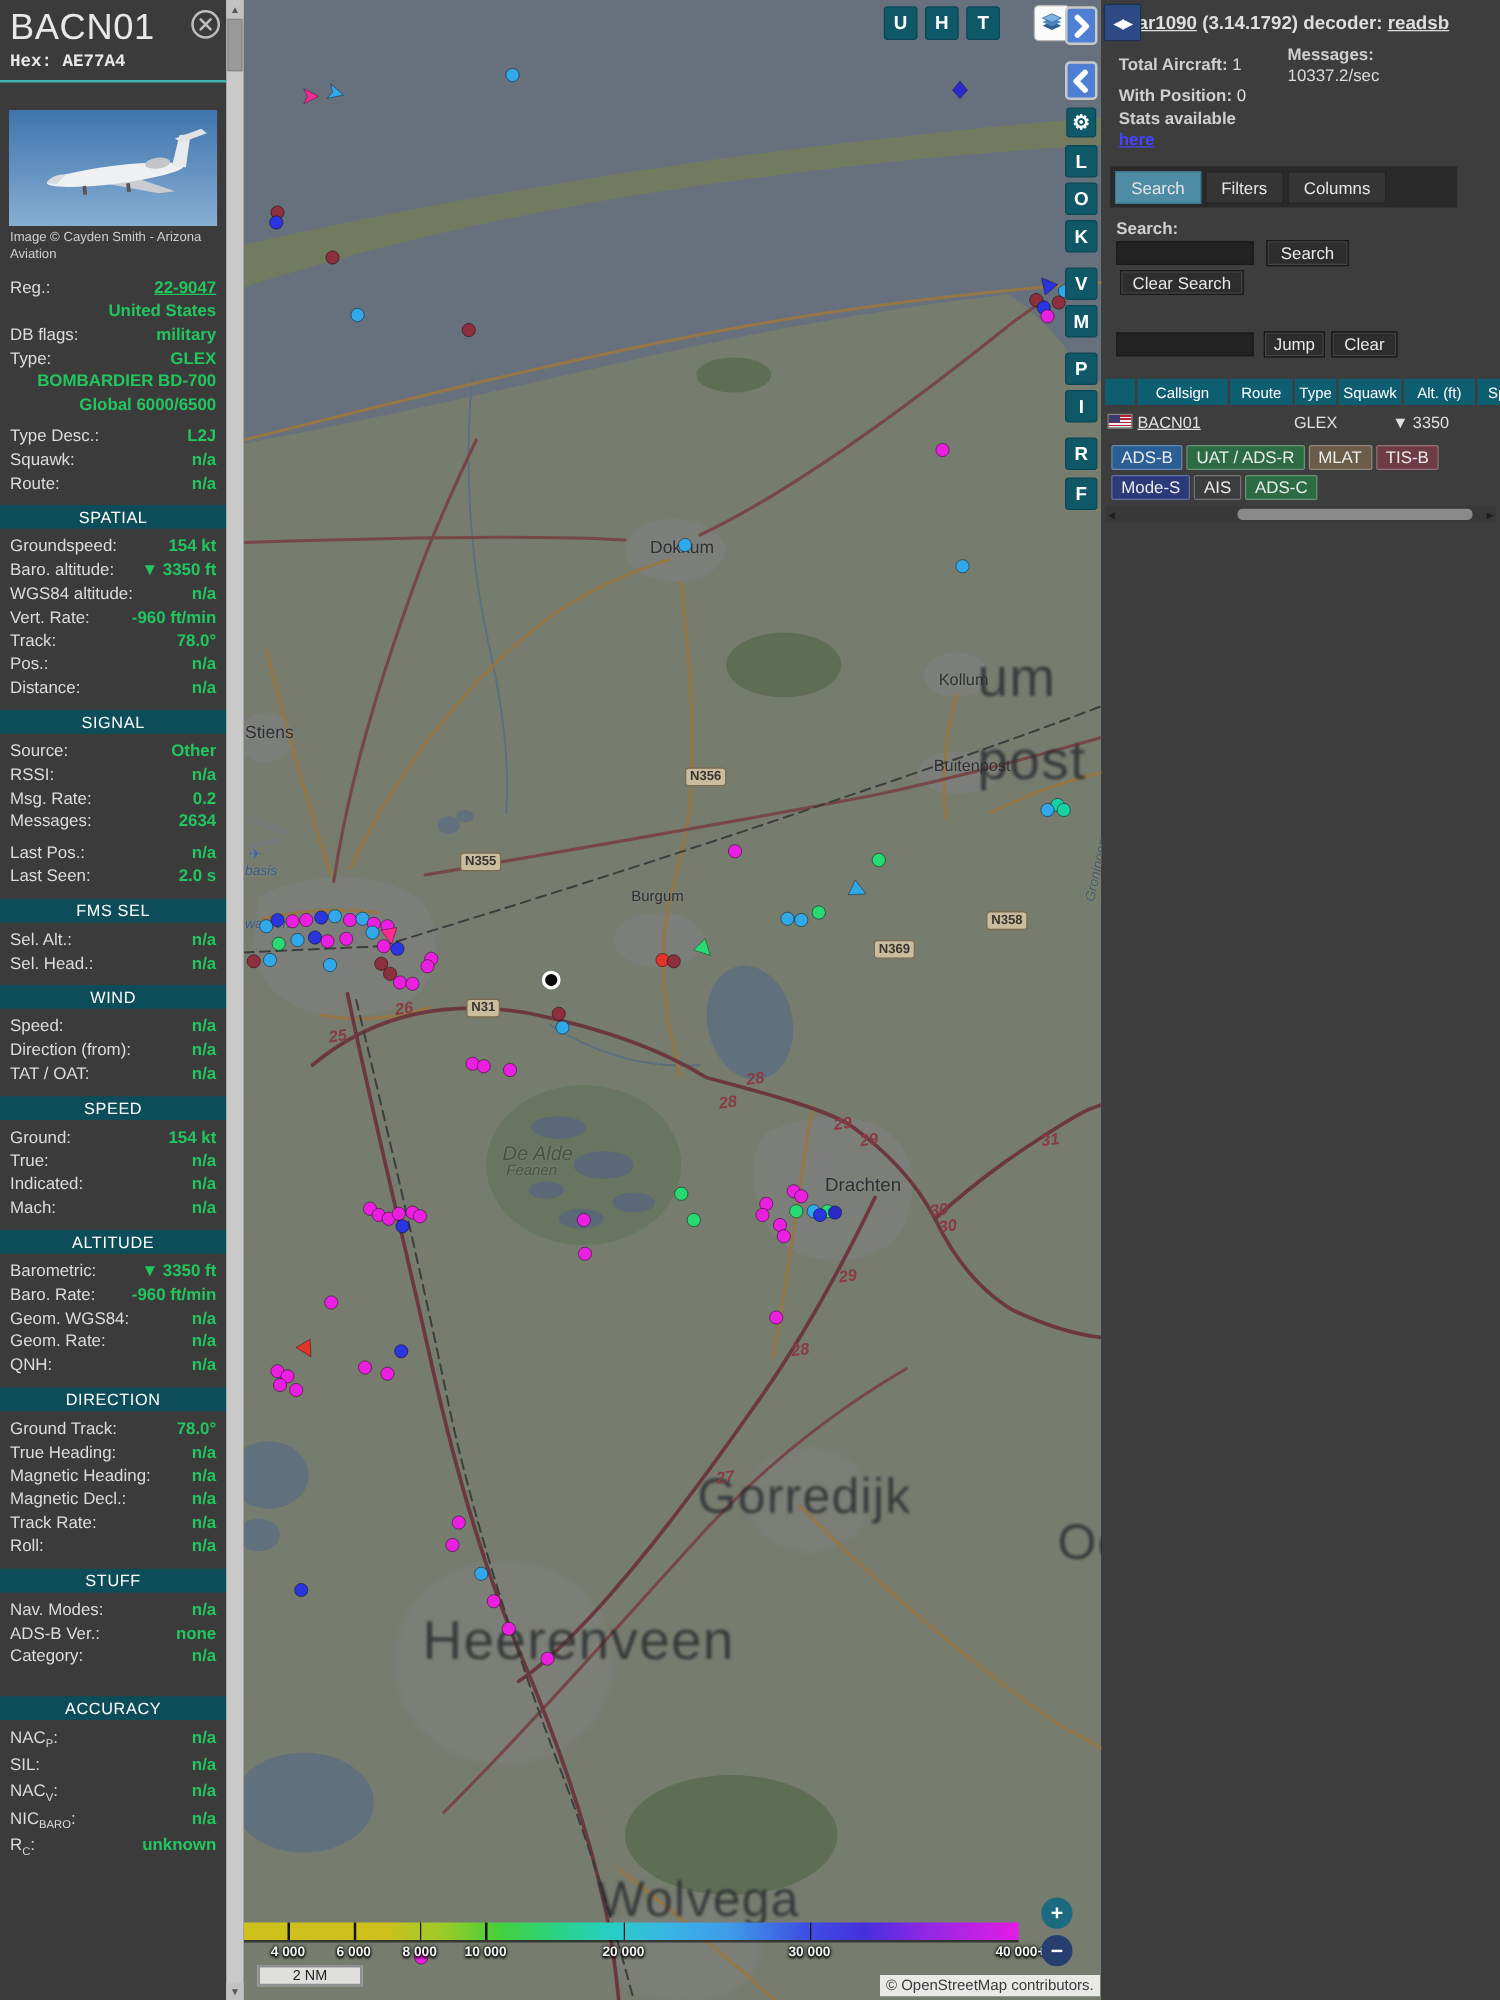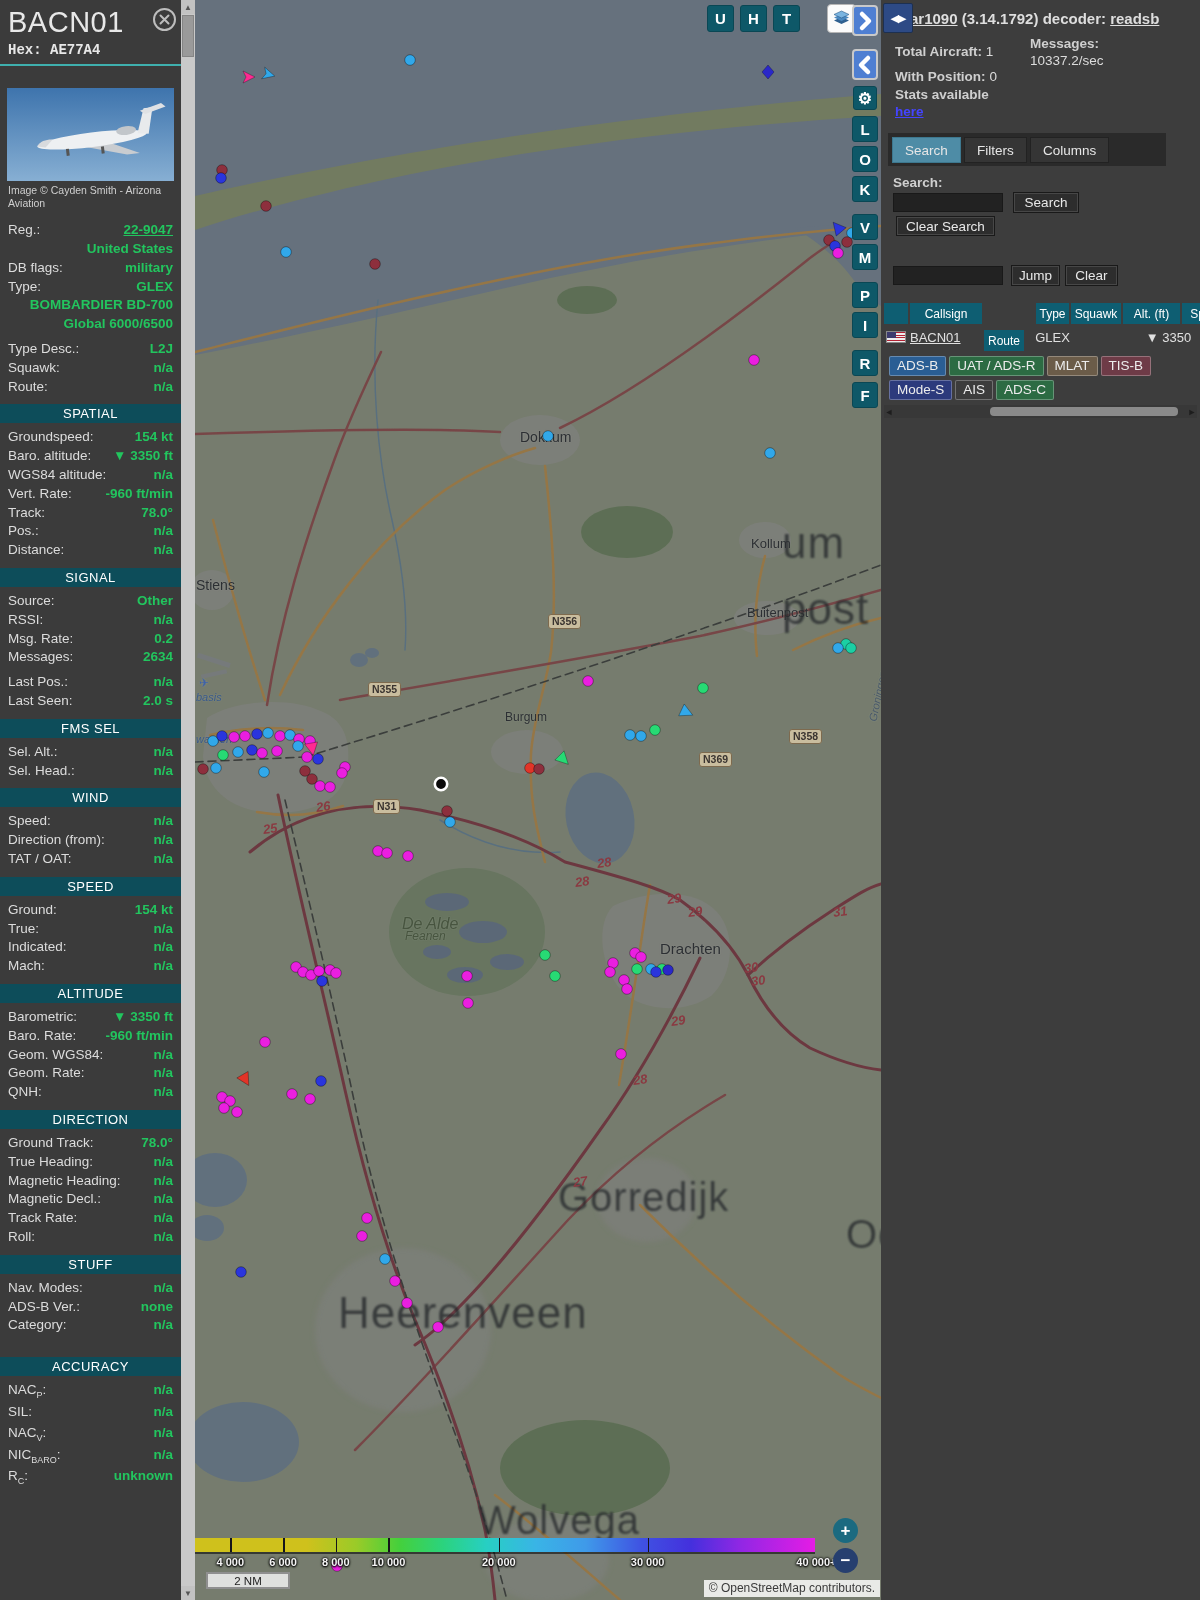--- a/index.html
+++ b/index.html
@@ -703,33 +703,33 @@
     <input class="rp-input" style="left: 12px; top: 193px; width: 110px;" value="">
     <div class="rp-btn" style="left:132px;top:192px;width:66px;height:21px">Search</div>
     <div class="rp-btn" style="left:15px;top:216px;width:99px;height:20px">Clear Search</div>
     <input class="rp-input" style="left: 12px; top: 266px; width: 110px;" value="">
     <div class="rp-btn" style="left:130px;top:265px;width:49px;height:21px">Jump</div>
     <div class="rp-btn" style="left:184px;top:265px;width:53px;height:21px">Clear</div>
 
     <div class="ac-table" id="ac-table">
         <div class="th" style="left: 0px; width: 24px;"></div>
         <div class="th" style="left: 26px; width: 72px;">Callsign</div>
-        <div class="th" style="left: 100px; width: 40px; margin-top: 27px;">Route</div>
+        <div class="th" style="left: 100px; width: 50px;">Route</div>
         <div class="th" style="left: 152px; width: 33px;">Type</div>
         <div class="th" style="left: 187px; width: 50px;">Squawk</div>
         <div class="th" style="left: 239px; width: 57px;">Alt. (ft)</div>
         <div class="th" style="left: 298px; width: 38px;">Spd</div>
         <div class="td" style="left: 0px; width: 24px;">
           <span class="us-flag"></span>
         </div>
         <div class="td cs" style="left: 26px; width: 72px;">BACN01</div>
         <div class="td" style="left: 100px; width: 50px;"></div>
         <div class="td" style="left: 152px; width: 33px;">GLEX</div>
         <div class="td" style="left: 187px; width: 50px;"></div>
-        <div class="td" style="left: 256px; width: 57px;">▼  3350</div>
+        <div class="td" style="left: 224px; width: 57px;">▼  3350</div>
         <div class="td" style="left: 298px; width: 38px;"></div>
       </div>
     <div class="filters" id="filters"><span class="filter-btn" style="background: rgb(42, 94, 148);">ADS-B</span><span class="filter-btn" style="background: rgb(44, 107, 67);">UAT / ADS-R</span><span class="filter-btn" style="background: rgb(107, 92, 73);">MLAT</span><span class="filter-btn" style="background: rgb(110, 59, 71);">TIS-B</span><span class="filter-btn" style="background: rgb(44, 58, 124);">Mode-S</span><span class="filter-btn" style="background: rgb(60, 60, 60);">AIS</span><span class="filter-btn" style="background: rgb(44, 107, 67);">ADS-C</span></div>
 
     <div class="hscroll">
       <div class="harrow" style="left:0">◄</div>
       <div class="hthumb"></div>
       <div class="harrow" style="right:0">►</div>
     </div>
   </section>

